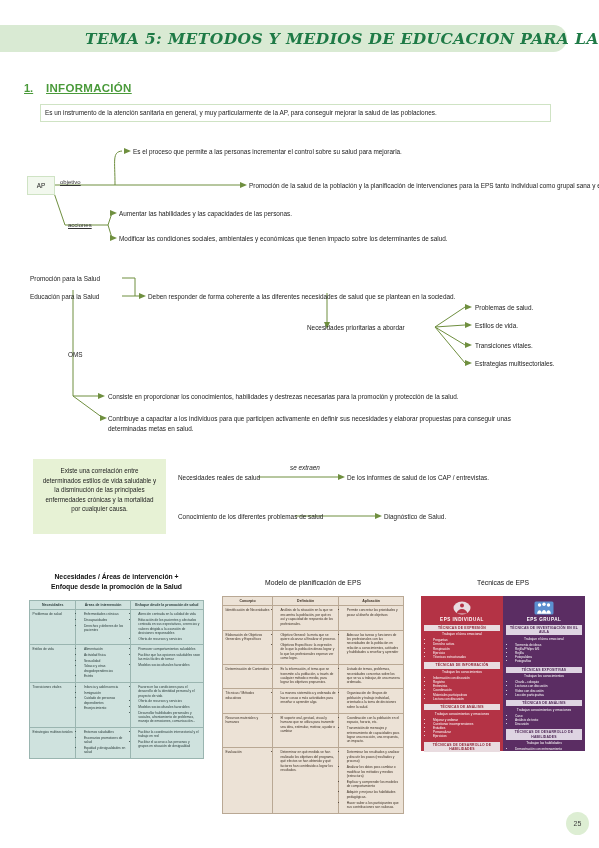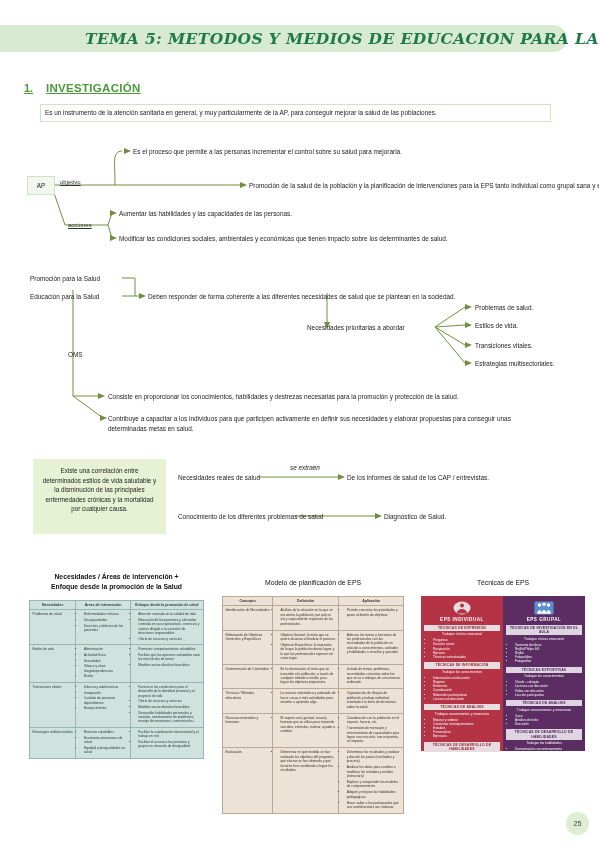--- a/index.html
+++ b/index.html
@@ -91,21 +91,21 @@
 </style>
 </head>
 <body>
 
 <div class="page">
 
   <div class="banner"></div>
   <div class="banner-title">TEMA 5: METODOS Y MEDIOS DE EDUCACION PARA LA SALUD (EPS)</div>
 
   <div class="sec-num">1.</div>
-  <div class="sec-title">INVESTIGACIÓN</div>
+  <div class="sec-title">INFORMACIÓN</div>
   <div class="intro-box">
     <span>Es un instrumento de la atención sanitaria en general, y muy particularmente de la AP, para conseguir mejorar la salud de las poblaciones.</span>
   </div>
 
   <svg class="links">
     <g fill="none" stroke="#6f8f3f" stroke-width="1">
 
       <path d="M53,185 L103,185 L240,185"></path>
 
       <path d="M115,185 C115,160 112,152 122,151"></path>

